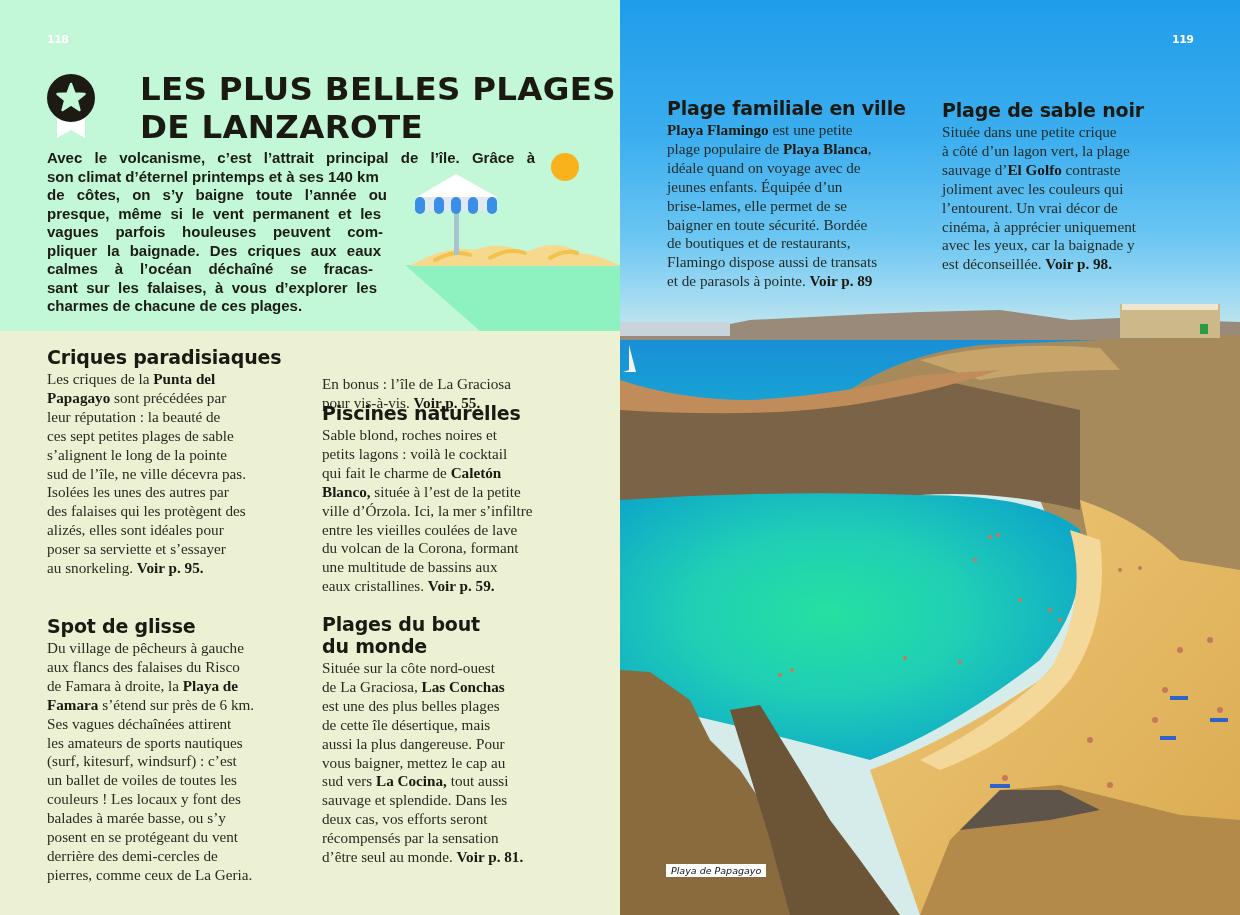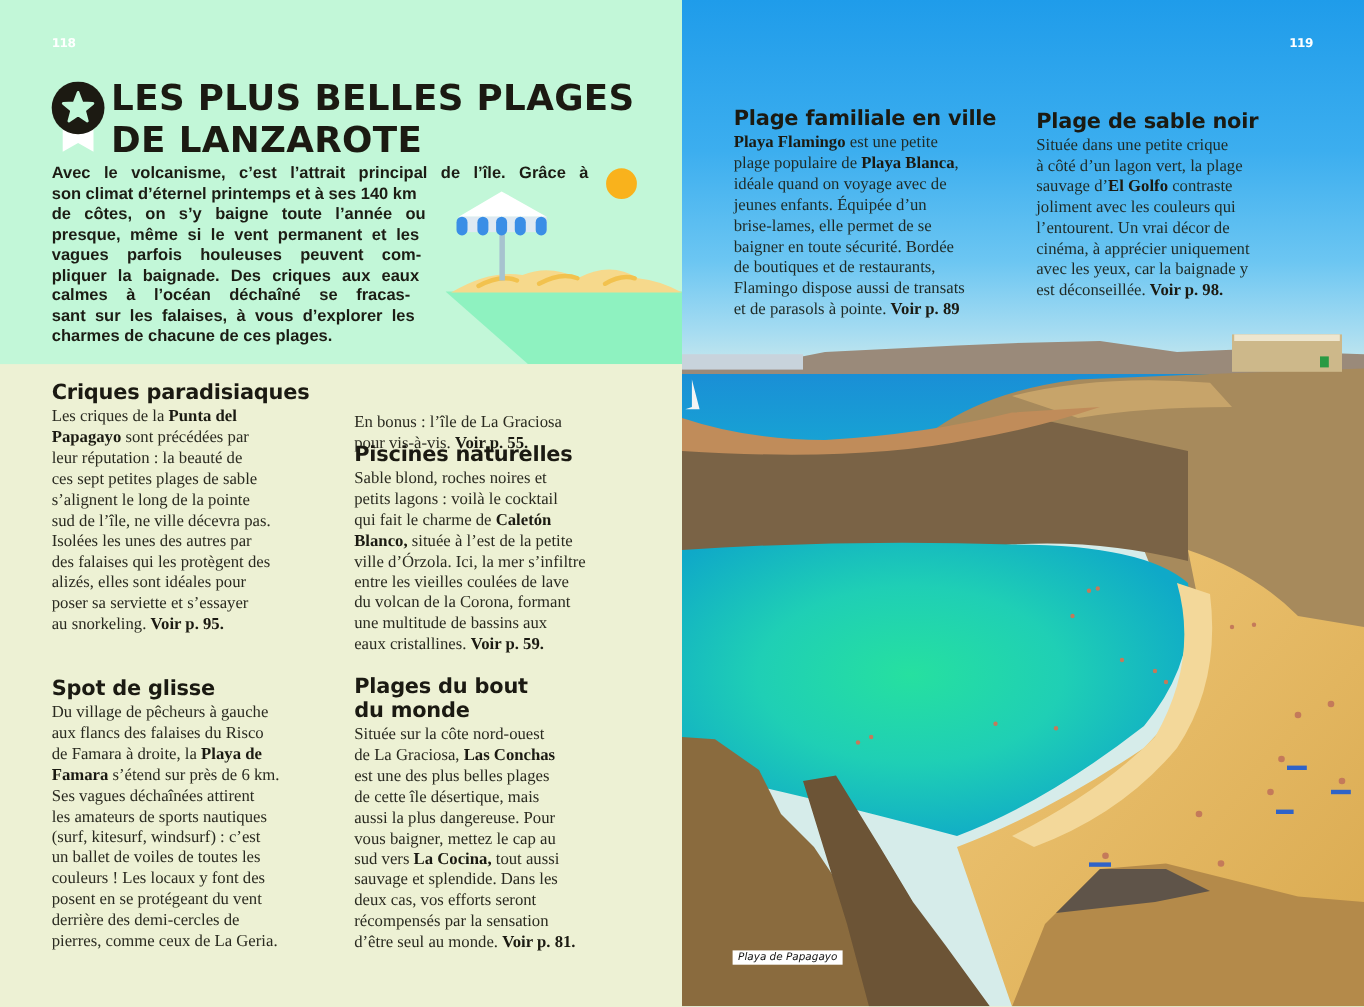--- a/index.html
+++ b/index.html
@@ -8,21 +8,21 @@
 
   
   .left-page { position: absolute; left: 0; top: 0; width: 620px; height: 915px; background: #edf1d4; }
   .intro-band { position: absolute; left: 0; top: 0; width: 620px; height: 331px; background: #c2f7d8; overflow: hidden; }
   .page-num { position: absolute; top: 33px; font-family: "DejaVu Sans", sans-serif; font-weight: bold; font-size: 11px; color: #fff; letter-spacing: -0.5px; }
   .page-num.left { left: 47px; }
   .page-num.right { left: 1172px; }
 
   .badge { position: absolute; left: 45px; top: 74px; width: 52px; height: 66px; }
   .title { position: absolute; left: 101px; top: 70px; font-family: "DejaVu Sans", sans-serif; font-weight: bold; font-size: 32.5px; line-height: 38px; color: #1b1a12; letter-spacing: 0.3px; }
-  .title div { white-space: nowrap; }
+  .title div { white-space: nowrap; margin-left: 39px; }
 
   .intro { position: absolute; left: 47px; top: 149px; width: 490px; font-family: "Liberation Sans", sans-serif; font-weight: bold; font-size: 15px; line-height: 18.5px; color: #1c1c14; }
   .intro .ln { display: block; text-align: justify; text-align-last: justify; white-space: nowrap; }
   .intro .ln.last { text-align-last: left; }
 
   .illus { position: absolute; left: 405px; top: 145px; width: 215px; height: 186px; }
 
   .col { position: absolute; width: 265px; }
   .col h2 { font-family: "DejaVu Sans", sans-serif; font-weight: bold; font-size: 19px; line-height: 22px; color: #1b1a12; margin-bottom: 2px; letter-spacing: -0.2px; }
   .col p { font-size: 15.2px; line-height: 18.9px; color: #2a2a20; }
@@ -106,20 +106,21 @@
     <p>
         <span class="ln"><span>Du village de pêcheurs à gauche</span></span>
         <span class="ln"><span>aux flancs des falaises du Risco</span></span>
         <span class="ln"><span>de Famara à droite, la </span><b>Playa de</b></span>
         <span class="ln"><b>Famara</b><span> s’étend sur près de 6 km.</span></span>
         <span class="ln"><span>Ses vagues déchaînées attirent</span></span>
         <span class="ln"><span>les amateurs de sports nautiques</span></span>
         <span class="ln"><span>(surf, kitesurf, windsurf) : c’est</span></span>
         <span class="ln"><span>un ballet de voiles de toutes les</span></span>
         <span class="ln"><span>couleurs ! Les locaux y font des</span></span>
+        <span class="ln"><span>balades à marée basse, ou s’y</span></span>
         <span class="ln"><span>posent en se protégeant du vent</span></span>
         <span class="ln"><span>derrière des demi-cercles de</span></span>
         <span class="ln"><span>pierres, comme ceux de La Geria.</span></span>
       </p>
   </div>
 
   <div class="col" style="left:322px; top:347px;margin-top:28px;">
     <p>
         <span class="ln"><span>En bonus : l’île de La Graciosa</span></span>
         <span class="ln"><span>pour vis-à-vis. </span><b>Voir p. 55.</b></span>

